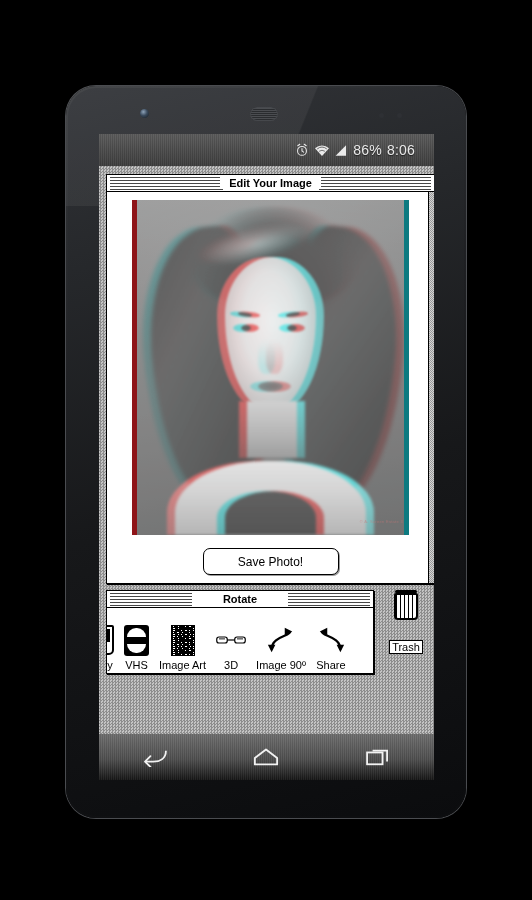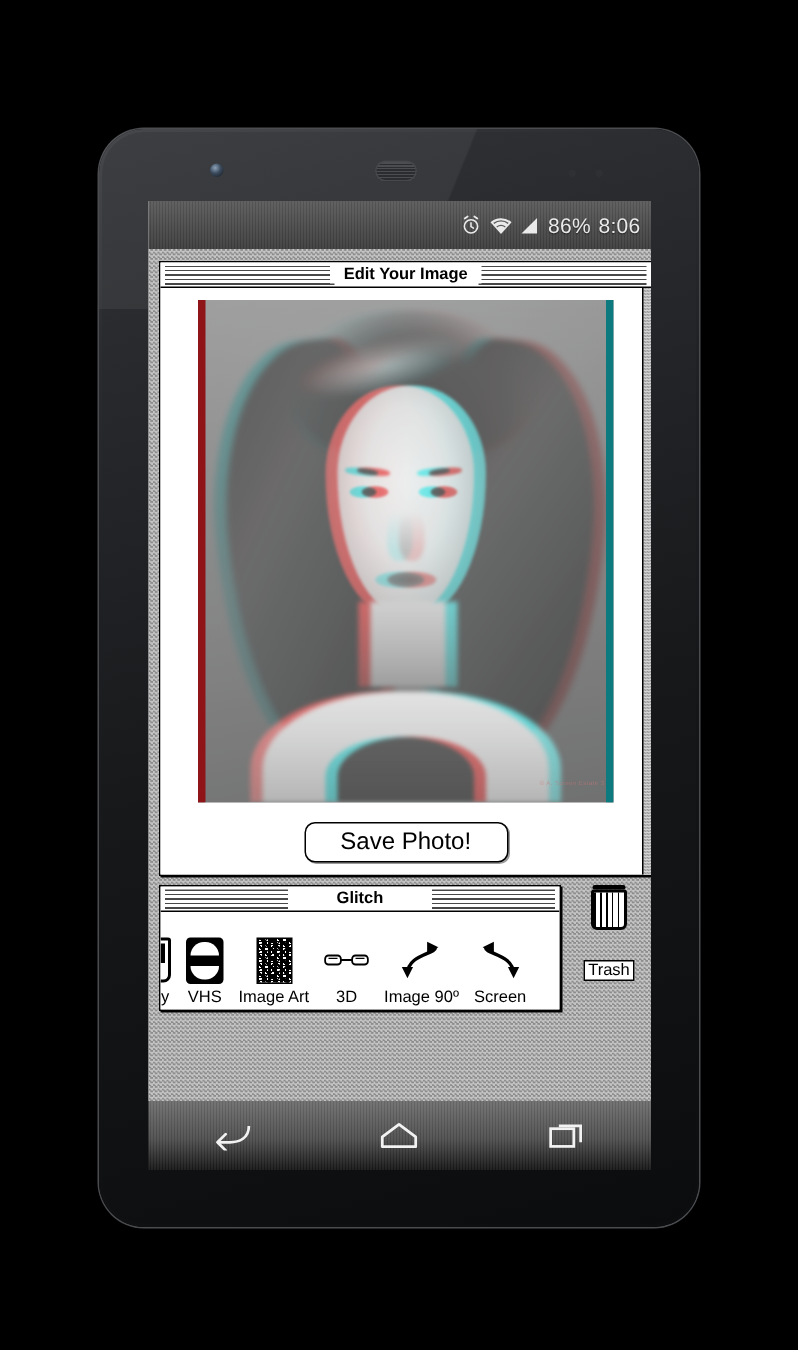--- a/index.html
+++ b/index.html
@@ -62,21 +62,21 @@
     overflow: hidden;
   }
 
   
   #statusbar {
     position: relative; height: 32px; width: 100%;
     background:
       repeating-linear-gradient(90deg, rgba(255,255,255,.05) 0px, rgba(255,255,255,.05) 1px, rgba(0,0,0,.05) 1px, rgba(0,0,0,.05) 2px),
       linear-gradient(180deg,#595959 0%,#4c4c4c 45%,#3c3c3c 100%);
     display: flex; align-items: center; justify-content: flex-end;
-    padding-right: 7px; gap: 5px;
+    padding-right: 19px; gap: 5px;
   }
   .sb-text {
     color: #eaeaea; font-size: 14px; letter-spacing: .2px;
     text-shadow: 0 1px 1px rgba(0,0,0,.6);
   }
   .sb-icon { display: block; }
 
   
   #desktop {
     position: relative;
@@ -240,21 +240,21 @@
   
   #actions {
     display: flex; gap: 22px; margin-top: 13px;
   }
   .mac-btn {
     width: 136px; height: 27px;
     background: #ffffff;
     border: 1px solid #000;
     border-radius: 7px;
     font-family: "Liberation Sans", sans-serif;
-    font-size: 16px; color: #000;
+    font-size: 12px; color: #000;
     display: flex; align-items: center; justify-content: center;
     box-shadow: 1px 1px 0 #9b9b9b;
     cursor: pointer;
   }
 
   
   #effects-window {
     position: absolute; left: 7px; top: 424px;
     width: 268px; height: 84px;
     background: #fff;
@@ -447,21 +447,21 @@
           <div id="actions">
             <div class="mac-btn">Save Photo!</div>
           </div>
         </div>
       </div>
 
       <div id="effects-window">
         <div class="titlebar">
           <span class="tb-stripes left"></span>
           <span class="tb-stripes right"></span>
-          <span class="tb-title">Glitch</span>
+          <span class="tb-title">Rotate</span>
         </div>
 
         <div id="effects-body">
           <div id="effects-strip">
 
             <div class="fx-item">
               <span class="fx-icon">
                   <span class="ico-gameboy"></span>
                 </span>
               <span class="fx-label">boy</span>
@@ -505,21 +505,21 @@
             </div>
 
             <div class="fx-item">
               <span class="fx-icon">
                 <svg class="ico-rot" viewBox="0 0 32 32">
                   <path d="M26 26 C26 12, 6 12, 6 7" fill="none" stroke="#000" stroke-width="2.4"></path>
                   <path d="M30 21l-4 8-4-8z" fill="#000"></path>
                   <path d="M12 3l-8 4 8 4z" fill="#000"></path>
                 </svg>
               </span>
-              <span class="fx-label">Screen</span>
+              <span class="fx-label">Share</span>
             </div>
 
           </div>
         </div>
       </div>
 
       <div id="trash">
         <div class="trash-can">
           <span class="trash-lid"></span>
         </div>

